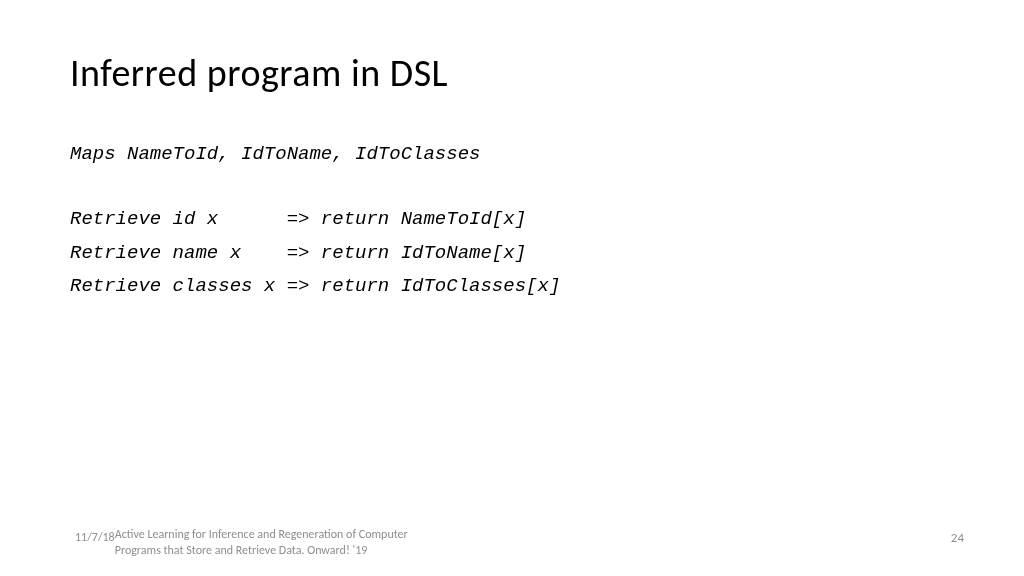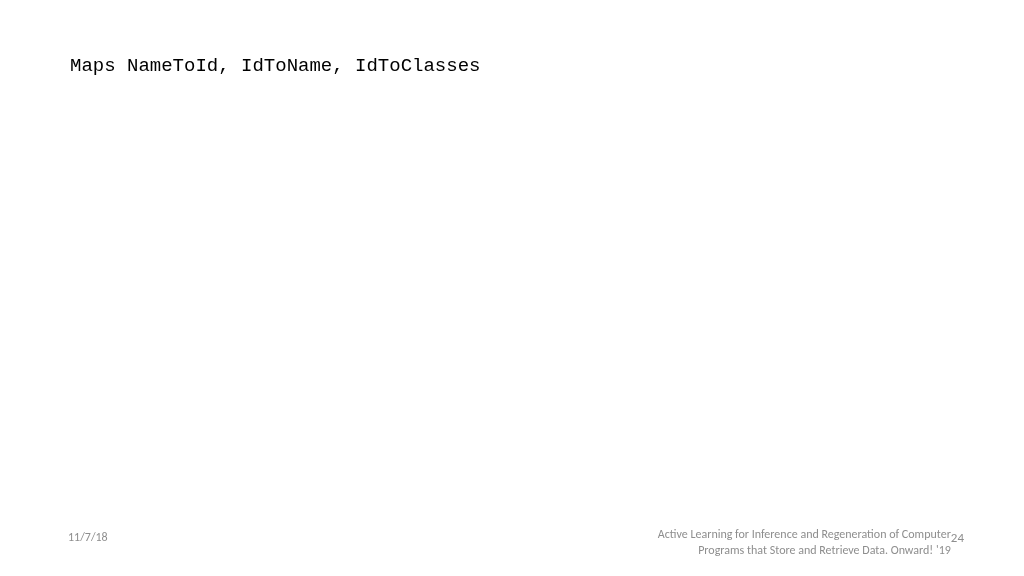--- a/index.html
+++ b/index.html
@@ -25,62 +25,70 @@
       letter-spacing: 0.5px;
     }
     .code-block {
       font-family: Consolas, "Courier New", monospace;
       font-size: 19px;
       line-height: 1.75;
       font-weight: 400;
     }
     .code-section {
       margin-bottom: 32px;
+      font-style: italic;
     }
     .code-line {
       white-space: pre;
     }
     .footer {
       position: absolute;
       bottom: 18px;
       left: 0;
       right: 0;
       display: flex;
       align-items: center;
       color: #8e8e8e;
       font-size: 12px;
       padding: 0 60px 0 68px;
     }
     .footer-date {
       flex: 0 0 auto;
+      margin-left: 7px;
     }
     .footer-title {
       flex: 1 1 auto;
-      text-align: right;
+      text-align: left;
       line-height: 1.35;
       margin-top: 9px;
     }
     .footer-page {
       flex: 0 0 auto;
       font-size: 13px;
     }
   </style>
 </head>
 <body>
 
 <div class="slide">
+  <h1 class="title">Inferred program in DSL</h1>
 
   <div class="code-block">
     <div class="code-section">
       <div class="code-line">Maps NameToId, IdToName, IdToClasses</div>
     </div>
 
     <div class="code-section">
     </div>
 
+    <div class="code-section">
+      <div class="code-line">Retrieve id x      =&gt; return NameToId[x]</div>
+      <div class="code-line">Retrieve name x    =&gt; return IdToName[x]</div>
+      <div class="code-line">Retrieve classes x =&gt; return IdToClasses[x]</div>
+    </div>
   </div>
 </div>
 
 <div class="footer">
   <div class="footer-date">11/7/18</div>
   <div class="footer-title">
     <div>Active Learning for Inference and Regeneration of Computer</div>
     <div>Programs that Store and Retrieve Data. Onward! '19</div>
   </div>
   <div class="footer-page">24</div>

